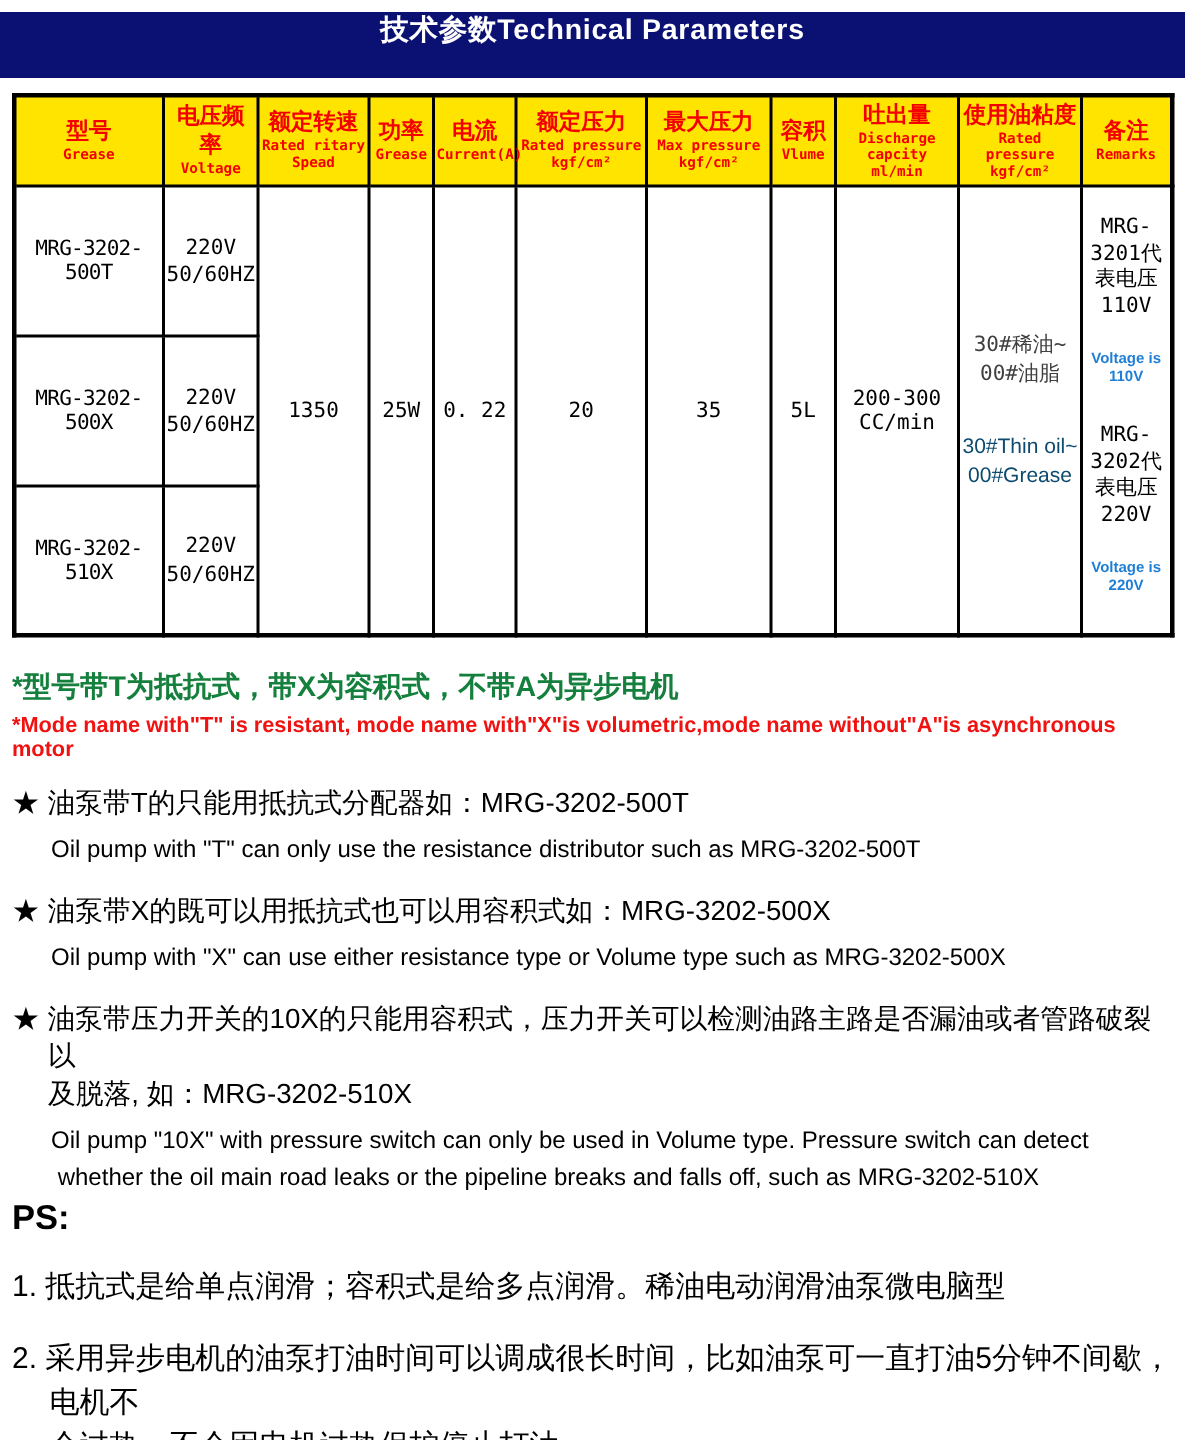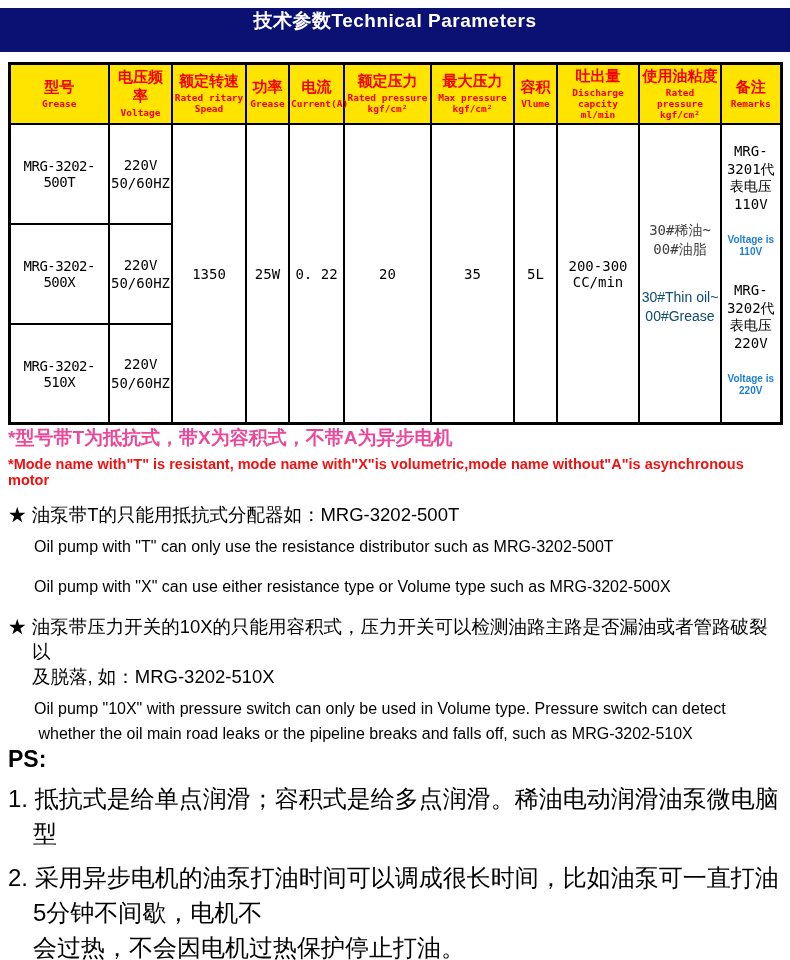--- a/index.html
+++ b/index.html
@@ -34,36 +34,36 @@
   td.voltage-cell { font-size:10.5px; line-height:1.3; }
   td.viscosity-cell { font-size:13px; line-height:1.35; }
   .visc-zh { color:#404040; white-space:pre-line; }
   .visc-en { color:#0c4a6e; white-space:pre-line; font-size:14px; margin-top:10px;
              font-family:"Liberation Sans", sans-serif; }
   td.remarks-cell { font-size:9.5px; line-height:1.25; padding:2px 0; }
   .rem-zh { color:#000; }
   .rem-en { color:#1f7fd6; margin:3px 0 6px 0; font-family:"Liberation Sans", sans-serif; font-weight:bold; font-size:10px; }
   .notes { margin:0 8px; }
   .red-note-zh {
-    color:#ec4899; font-weight:bold; font-size:19px;
+    margin-top:20px; color:#15803d; font-weight:bold; font-size:19px;
   }
   .red-note-en {
     margin-top:5px; color:#f01111; font-weight:bold; font-size:14.5px;
   }
   .star-note { margin-top:15px; }
   .star-zh {
     font-size:18.5px; line-height:1.35; white-space:pre-wrap;
     padding-left:24px; text-indent:-24px;
   }
   .star-en {
     margin:7px 0 0 26px; font-size:16px; line-height:1.55; white-space:pre-wrap;
   }
   .ps-label { font-size:23px; font-family:Liberation Sans, sans-serif; font-weight:bold; }
   .ps-zh {
-    margin-top:9px; font-size:24px; line-height:1.45; white-space:pre-wrap;
+    margin-top:19px; font-size:20px; line-height:1.45; white-space:pre-wrap;
     padding-left:25px; text-indent:-25px;
   }
 </style>
 </head>
 <body>
 
 <div class="title-bar">
   <span>技术参数Technical Parameters</span>
 </div>
 
@@ -170,20 +170,21 @@
 
 <div class="notes">
   <div class="red-note-zh">*型号带T为抵抗式，带X为容积式，不带A为异步电机</div>
   <div class="red-note-en">*Mode name with"T" is resistant, mode name with"X"is volumetric,mode name without"A"is asynchronous motor</div>
 
   <div class="star-note">
     <div class="star-zh">★ 油泵带T的只能用抵抗式分配器如：MRG-3202-500T</div>
     <div class="star-en">Oil pump with "T" can only use the resistance distributor such as MRG-3202-500T</div>
   </div>
   <div class="star-note">
+    <div class="star-zh">★ 油泵带X的既可以用抵抗式也可以用容积式如：MRG-3202-500X</div>
     <div class="star-en">Oil pump with "X" can use either resistance type or Volume type such as MRG-3202-500X</div>
   </div>
   <div class="star-note">
     <div class="star-zh">★ 油泵带压力开关的10X的只能用容积式，压力开关可以检测油路主路是否漏油或者管路破裂以
 及脱落, 如：MRG-3202-510X</div>
     <div class="star-en">Oil pump "10X" with pressure switch can only be used in Volume type. Pressure switch can detect
  whether the oil main road leaks or the pipeline breaks and falls off, such as MRG-3202-510X</div>
   </div>
 
   <div class="ps-label">PS:</div>

